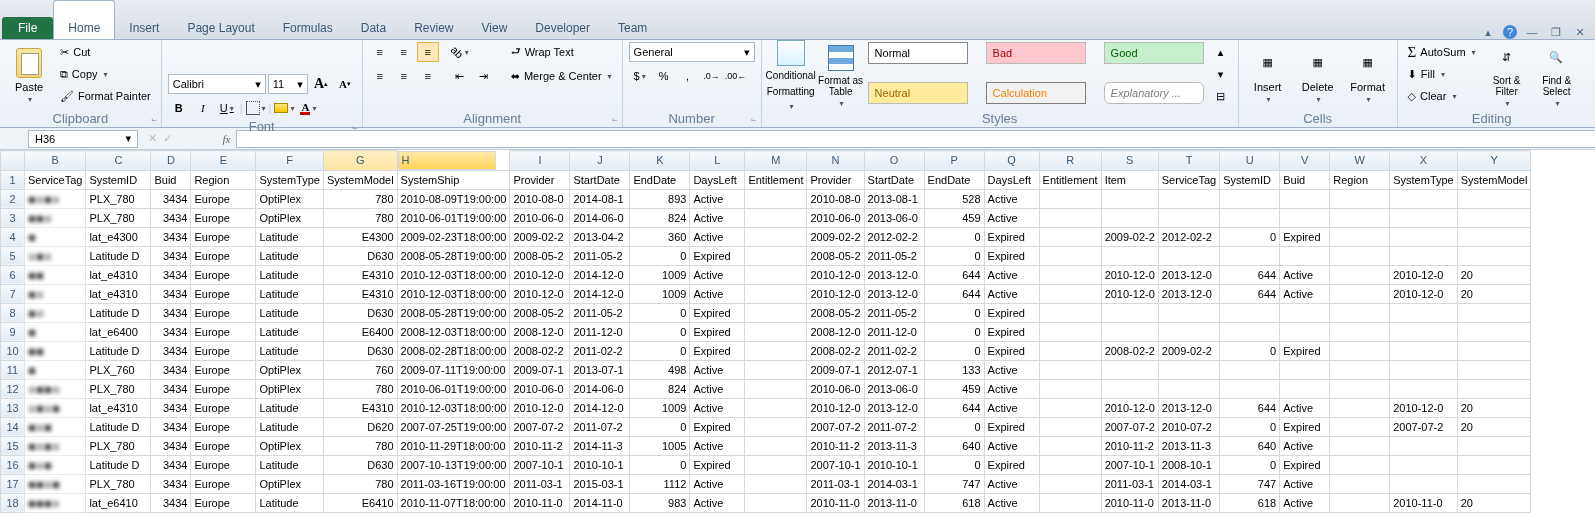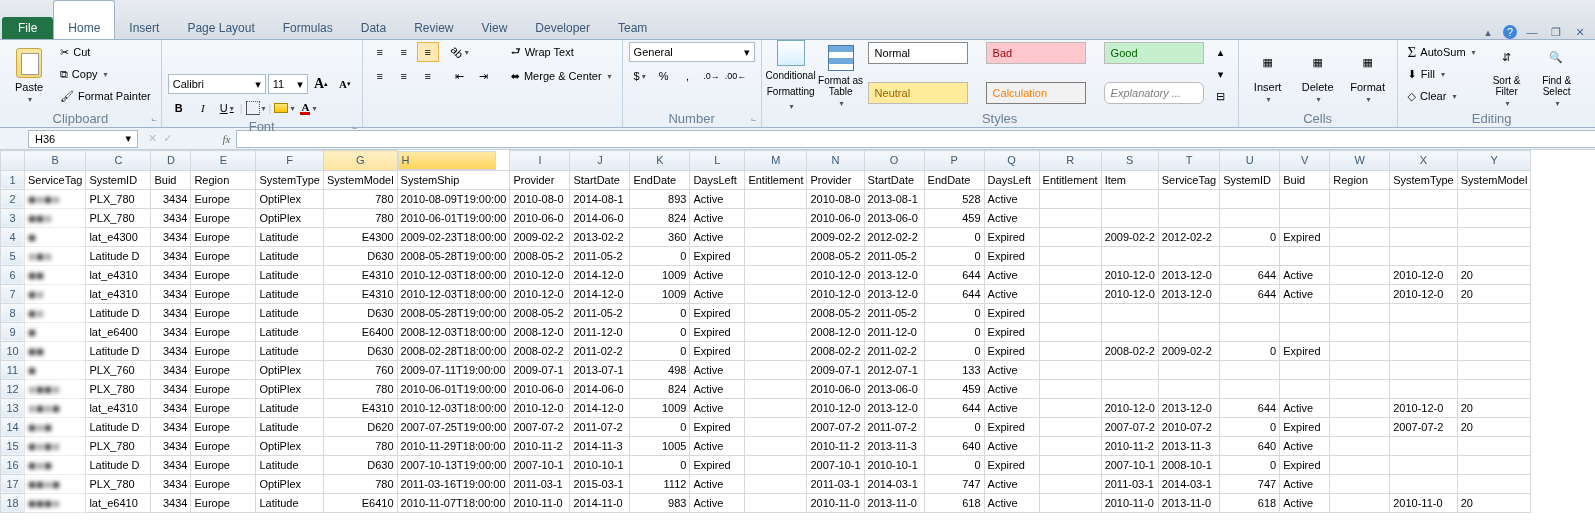--- a/index.html
+++ b/index.html
@@ -177,20 +177,21 @@
         <div class="smallbtn">
             <span>⮐</span>
             <span>Wrap Text</span>
           </div>
         <div class="smallbtn drop">
             <span>⬌</span>
             <span>Merge &amp; Center</span>
           </div>
       </div>
     </div>
+    <div class="group-label">Alignment</div>
   </div>
 
   <div class="group">
     <div class="group-body vstack" style="gap:4px">
       <div class="sel" style="width:126px">
           <span>General</span>
           <span>▾</span>
         </div>
       <div class="hstack">
         <div class="iconbtn drop">
@@ -445,21 +446,21 @@
         <tr>
           <th>4</th>
           <td class="svc hidden-svc"><span class="b"></span></td>
           <td>lat_e4300</td>
           <td class="num">3434</td>
           <td>Europe</td>
           <td>Latitude</td>
           <td class="num">E4300</td>
           <td>2009-02-23T18:00:00</td>
           <td>2009-02-2</td>
-          <td>2013-02-2</td>
+          <td>2013-04-2</td>
           <td class="num">360</td>
           <td>Active</td>
           <td></td>
           <td>2009-02-2</td>
           <td>2012-02-2</td>
           <td class="num">0</td>
           <td>Expired</td>
           <td></td>
           <td>2009-02-2</td>
           <td>2012-02-2</td>

